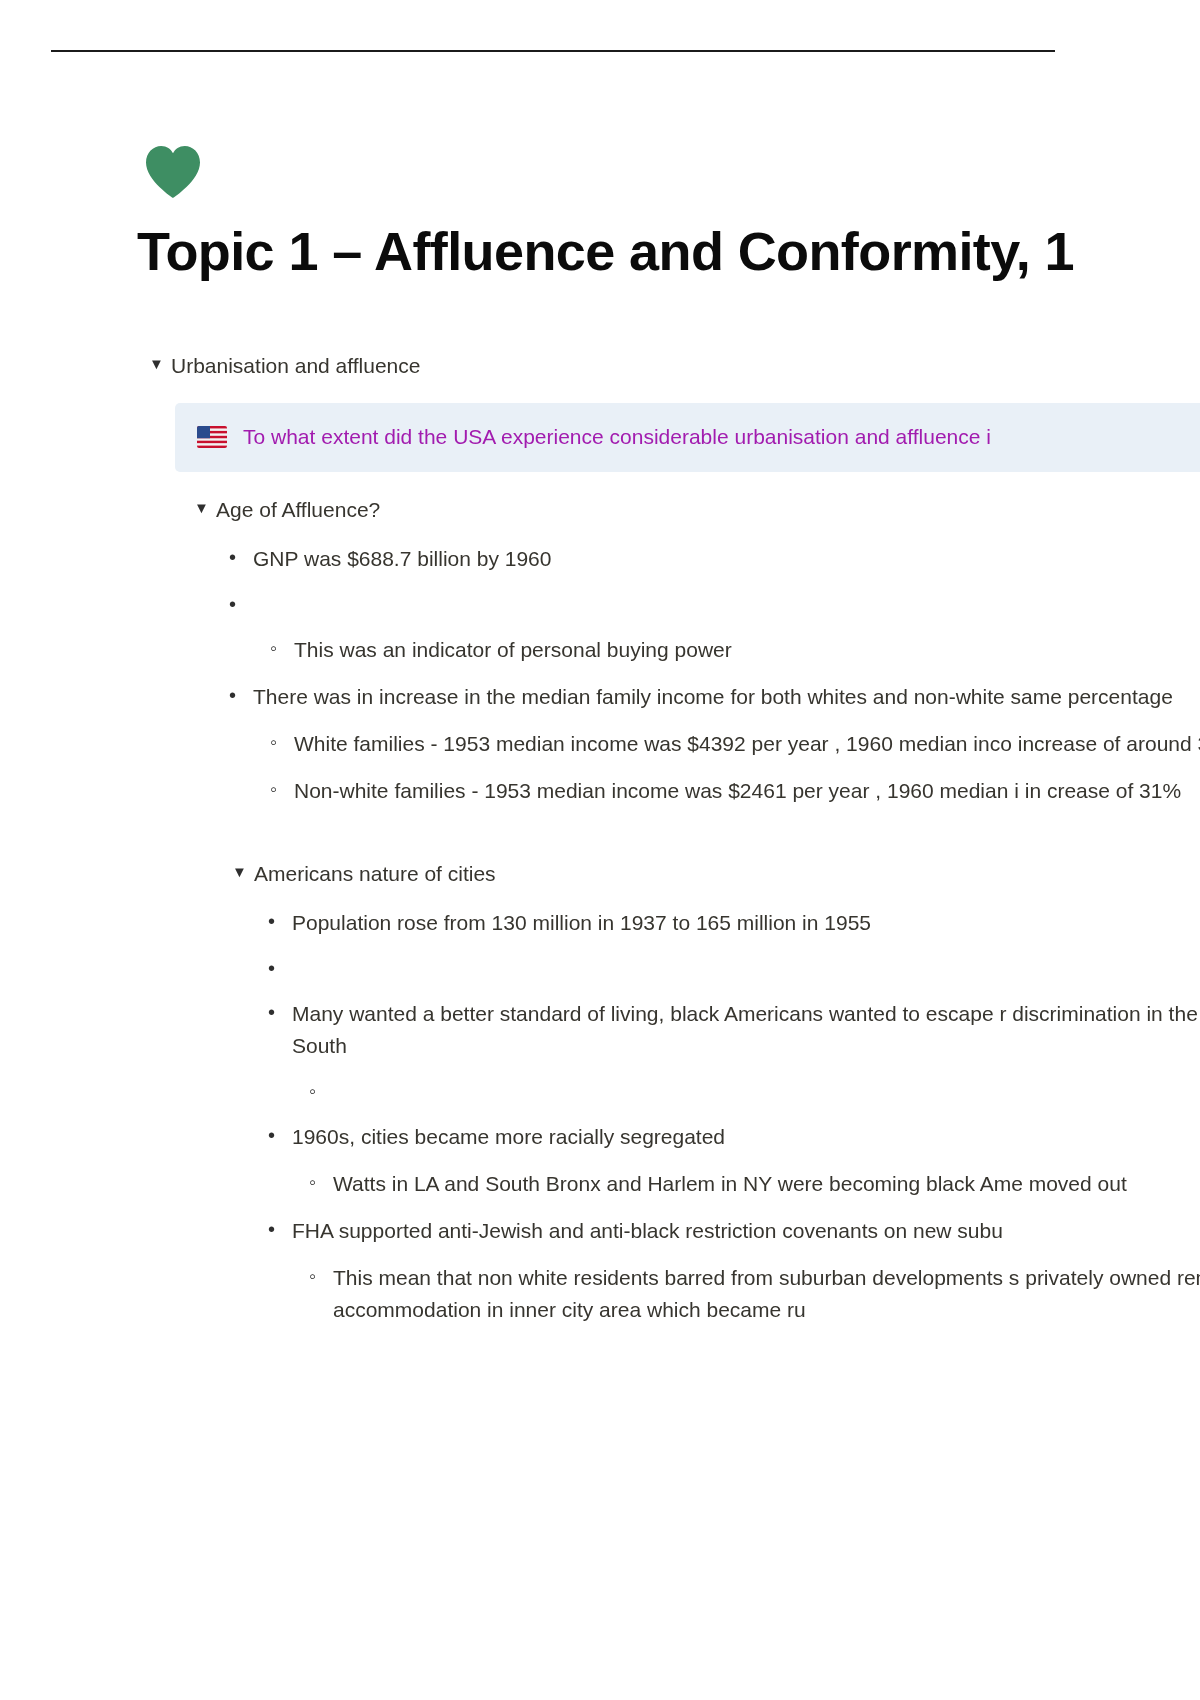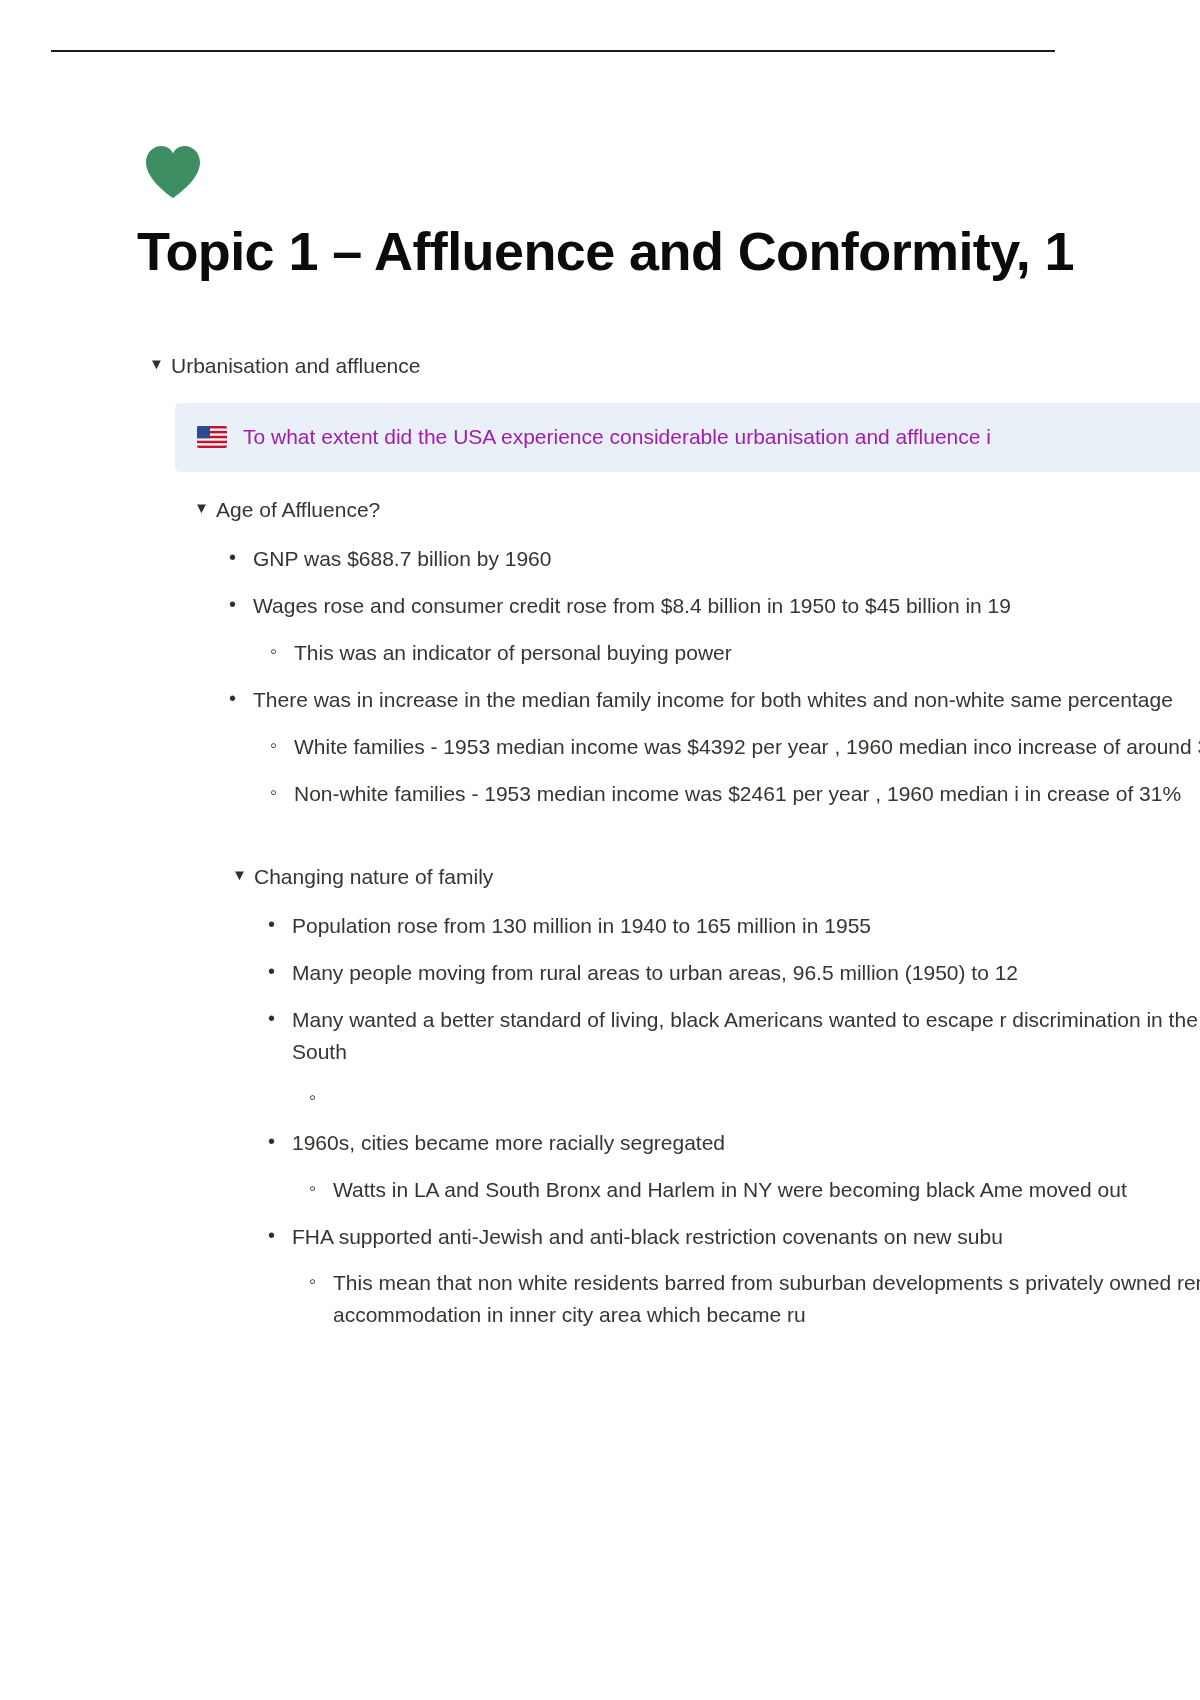--- a/index.html
+++ b/index.html
@@ -201,21 +201,20 @@
 
     <div class="spacer-sm"></div>
 
     <div class="bullet lvl1 nowrap">
       <span class="dot">•</span>
       <span class="btext">GNP was $688.7 billion by 1960</span>
     </div>
 
     <div class="bullet lvl1 nowrap">
       <span class="dot">•</span>
-      <span class="btext">Wages rose and consumer credit rose from $8.4 billion in 1950 to $45 billion in 19</span>
     </div>
 
     <div class="bullet lvl2 nowrap">
       <span class="dot">◦</span>
       <span class="btext">This was an indicator of personal buying power</span>
     </div>
 
     <div class="bullet lvl1 wrap">
       <span class="dot">•</span>
       <span class="btext">There was in increase in the median family income for both whites and non-white same percentage</span>
@@ -228,33 +227,32 @@
 
     <div class="bullet lvl2 wrap">
       <span class="dot">◦</span>
       <span class="btext">Non-white families - 1953 median income was $2461 per year , 1960 median i in crease of 31%</span>
     </div>
 
     <div class="spacer-lg"></div>
 
     <div class="toggle toggle-l3">
       <span class="tri">▼</span>
-      <span class="tri-label">Changing nature of family</span>
+      <span class="tri-label">Americans nature of cities</span>
     </div>
 
     <div class="spacer-sm"></div>
 
     <div class="bullet lvl1b nowrap">
       <span class="dot">•</span>
-      <span class="btext">Population rose from 130 million in 1940 to 165 million in 1955</span>
-    </div>
-
-    <div class="bullet lvl1b nowrap">
-      <span class="dot">•</span>
-      <span class="btext">Many people moving from rural areas to urban areas, 96.5 million (1950) to 12</span>
+      <span class="btext">Population rose from 130 million in 1937 to 165 million in 1955</span>
+    </div>
+
+    <div class="bullet lvl1b nowrap">
+      <span class="dot">•</span>
     </div>
 
     <div class="bullet lvl1b wrap">
       <span class="dot">•</span>
       <span class="btext">Many wanted a better standard of living, black Americans wanted to escape r discrimination in the Old South</span>
     </div>
 
     <div class="bullet lvl2b nowrap">
       <span class="dot">◦</span>
     </div>

